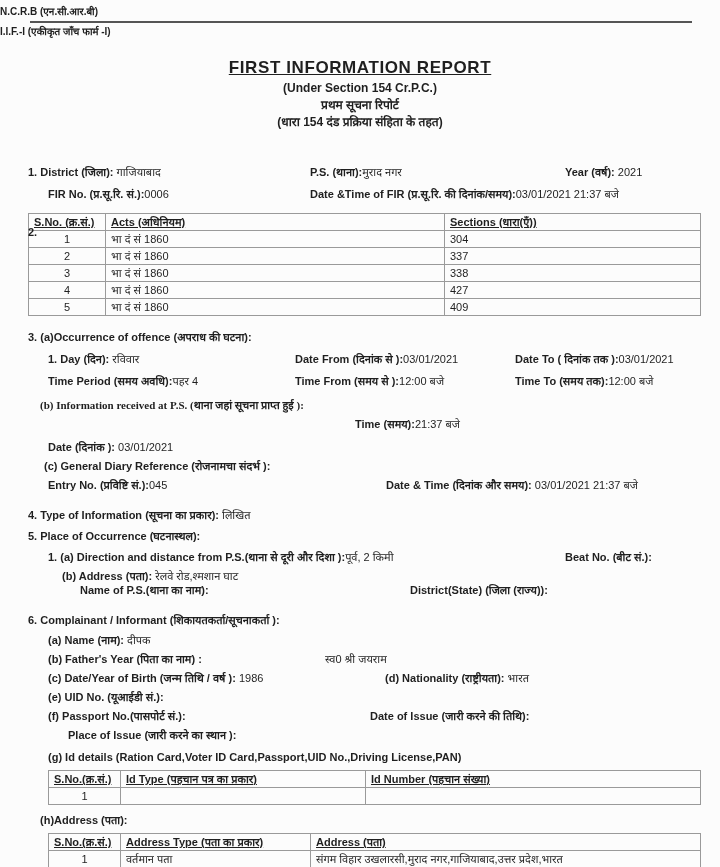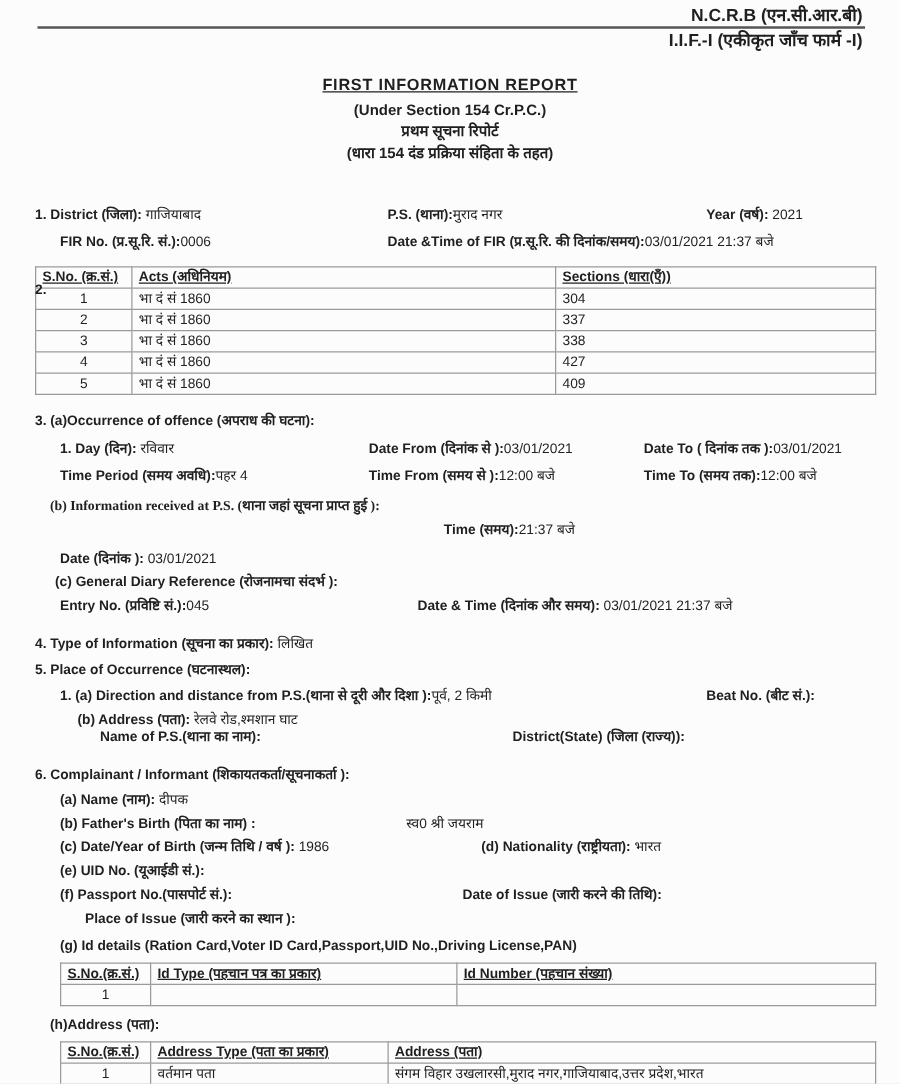--- a/index.html
+++ b/index.html
@@ -5,24 +5,24 @@
   * { margin:0; padding:0; box-sizing:border-box; }
   html,body { background:#e9e9e9; }
   .page {
     position:relative; width:720px; height:867px; margin:0 auto;
     background:#fcfcfc; color:#1f1f1f; overflow:hidden;
     font-family:"Liberation Sans","DejaVu Sans",sans-serif;
     font-size:11px; line-height:14px;
   }
   .lbl { font-weight:bold; }
   .val { font-weight:normal; }
-  .hdr-right { text-align:right; padding:5px 30px 0 0; font-weight:bold; font-size:14px; }
+  .hdr-right { text-align:left; padding:5px 30px 0 0; font-weight:bold; font-size:10px; }
   .hdr-divider { border:none; border-top:2px solid #555; margin:2px 28px 0 30px; }
   .title-block { text-align:center; margin-top:22px; }
-  .fir-title { font-size:13px; font-weight:bold; text-decoration:underline; letter-spacing:.6px; }
+  .fir-title { font-size:17px; font-weight:bold; text-decoration:underline; letter-spacing:.6px; }
   .fir-sub { font-weight:bold; font-size:12px; margin-top:3px; }
   .row { display:flex; padding-left:28px; padding-right:16px; }
   .ind1 { padding-left:48px; }
   .ind2 { padding-left:62px; }
   .ind3 { padding-left:80px; }
   .c { display:inline-block; }
   table { border-collapse:collapse; table-layout:fixed; }
   th,td { border:1px solid #9a9a9a; padding:1px 5px; font-size:11px; height:17px;
           text-align:left; vertical-align:middle; overflow:hidden; white-space:nowrap; }
   th { font-weight:bold;text-decoration:underline; }
@@ -147,21 +147,21 @@
     <div class="c" style="width:307px;margin-top:23px;">
       <span class="lbl">Date (दिनांक ):</span>
       <span class="val">03/01/2021</span>
     </div>
     <div class="c">
       <span class="lbl">Time (समय):</span><span class="val">21:37 बजे</span>
     </div>
   </div>
   <div class="row mt5 lbl" style="padding-left:44px;">(c) General Diary Reference (रोजनामचा संदर्भ ):</div>
   <div class="row ind1 mt5">
-    <div class="c" style="width:286px;">
+    <div class="c" style="width:338px;">
       <span class="lbl">Entry No. (प्रविष्टि सं.):</span><span class="val">045</span>
     </div>
     <div class="c">
       <span class="lbl">Date &amp; Time (दिनांक और समय):</span>
       <span class="val">03/01/2021   21:37 बजे</span>
     </div>
   </div>
 
   <div class="row mt16">
     <span class="lbl">4. Type of Information (सूचना का प्रकार):</span>&nbsp;<span class="val">लिखित</span>
@@ -189,21 +189,21 @@
       <span class="lbl">District(State) (जिला (राज्य)):</span>
       <span class="val"></span>
     </div>
   </div>
 
   <div class="row mt16 lbl">6. Complainant / Informant (शिकायतकर्ता/सूचनाकर्ता ):</div>
   <div class="row ind1 mt6">
     <span class="lbl">(a) Name (नाम):</span>&nbsp;<span class="val">दीपक</span>
   </div>
   <div class="row ind1 mt5">
-    <div class="c" style="width:277px;"><span class="lbl">(b) Father's Birth (पिता का नाम) :</span></div>
+    <div class="c" style="width:277px;"><span class="lbl">(b) Father's Year (पिता का नाम) :</span></div>
     <span class="val">स्व0 श्री जयराम</span>
   </div>
   <div class="row ind1 mt5">
     <div class="c" style="width:337px;">
       <span class="lbl">(c) Date/Year of Birth (जन्म तिथि / वर्ष ):</span>&nbsp;<span class="val">1986</span>
     </div>
     <div class="c">
       <span class="lbl">(d) Nationality (राष्ट्रीयता):</span>&nbsp;<span class="val">भारत</span>
     </div>
   </div>

